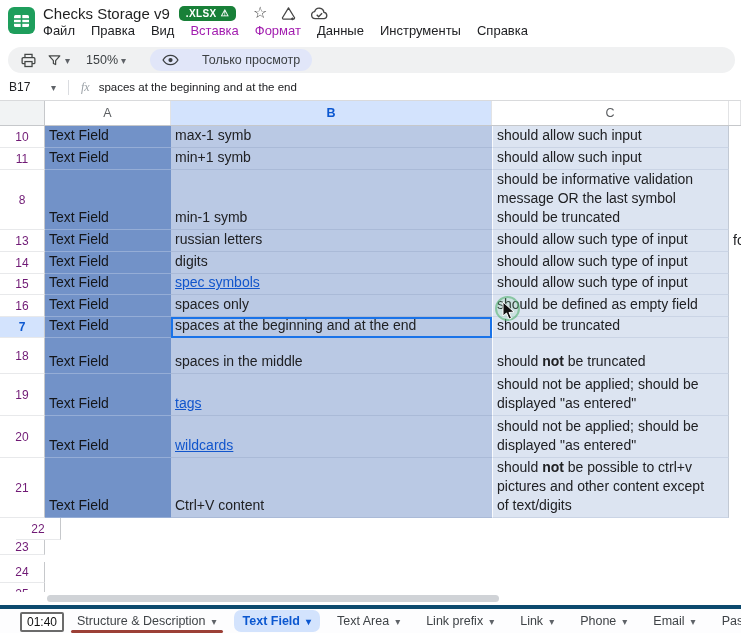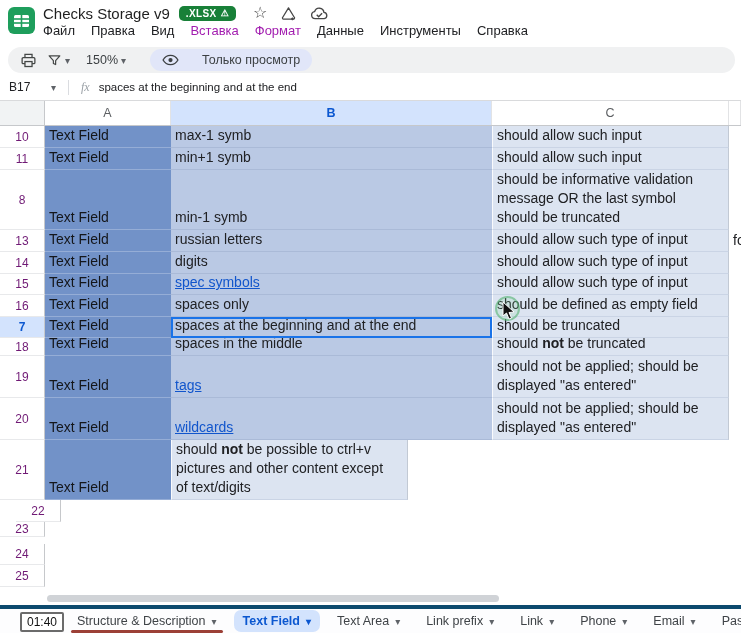--- a/index.html
+++ b/index.html
@@ -273,21 +273,21 @@
             <span class="txt">Text Field</span>
           </div>
           <div class="cell cb selcell">
             <span class="txt">spaces at the beginning and at the end</span>
           </div>
           <div class="cell cc">
             <span class="txt">should be truncated</span>
           </div>
           <div class="cell cd"></div>
         </div>
-        <div class="row" style="height: 18px;">
+        <div class="row" style="height: 36px;">
           <div class="rh">18</div>
           <div class="cell ca">
             <span class="txt">Text Field</span>
           </div>
           <div class="cell cb">
             <span class="txt">spaces in the middle</span>
           </div>
           <div class="cell cc">
             <span class="txt">should <b>not</b> be truncated</span>
           </div>
@@ -318,20 +318,23 @@
           <div class="cell cc">
             <span class="txt">should not be applied; should be
 displayed "as entered"</span>
           </div>
           <div class="cell cd"></div>
         </div>
         <div class="row" style="height: 60px;">
           <div class="rh">21</div>
           <div class="cell ca">
             <span class="txt">Text Field</span>
+          </div>
+          <div class="cell cb">
+            <span class="txt">Ctrl+V content</span>
           </div>
           <div class="cell cc">
             <span class="txt">should <b>not</b> be possible to ctrl+v
 pictures and other content except
 of text/digits</span>
           </div>
           <div class="cell cd"></div>
         </div>
         <div class="row" style="height: 22px; margin-left: 16px;">
           <div class="rh">22</div>

